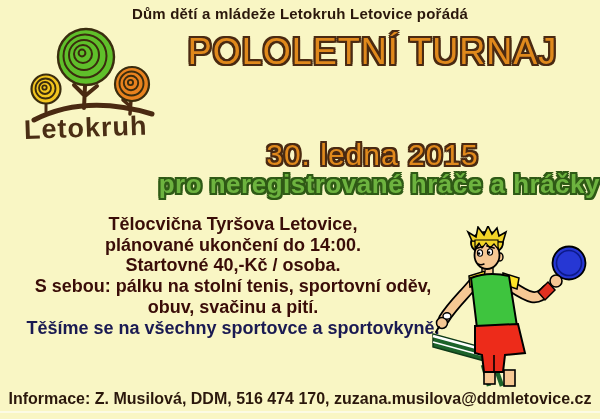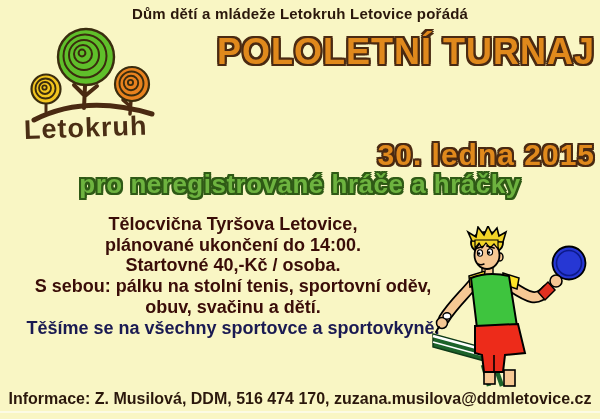--- a/index.html
+++ b/index.html
@@ -5,35 +5,35 @@
   html,body{margin:0;padding:0;}
   body{font-family:"Liberation Sans",sans-serif;}
   .poster{
     position:relative;width:600px;height:419px;
     background:var(--bg,#F9F6C4);overflow:hidden;
     font-family:"Liberation Sans",sans-serif;
   }
   .abs{position:absolute;}
   .ctr{text-align:center;}
   .organizer{top:5px;left:0;width:100%;font-size:15px;font-weight:bold;color:var(--text-brown,#2B180C);letter-spacing:.2px;}
-  .title-line{left:150px;width:445px;font-weight:bold;color:var(--title-orange,#E0891C);letter-spacing:1px;
+  .title-line{left:150px;width:445px;font-weight:normal;color:var(--title-orange,#E0891C);letter-spacing:1px;
     text-shadow:
       -2px -2px 0 var(--title-outline,#4A2A12), -2px 0 0 var(--title-outline,#4A2A12), -2px 2px 0 var(--title-outline,#4A2A12),
        0 -2px 0 var(--title-outline,#4A2A12),  0 2px 0 var(--title-outline,#4A2A12),
        2px -2px 0 var(--title-outline,#4A2A12), 2px 0 0 var(--title-outline,#4A2A12), 2px 2px 0 var(--title-outline,#4A2A12);
-    text-align: right;
   }
   .title1{top:31px;font-size:36px;}
   .title2{top:74px;font-size:36px;}
   .date{top:138px;font-size:30px;}
   .subtitle{top:169px;left:0;width:100%;font-size:26px;font-weight:bold;color:var(--green,#6DB33F);letter-spacing:.5px;
     text-shadow:
       -2px -2px 0 var(--green-outline,#2F5A16), -2px 0 0 var(--green-outline,#2F5A16), -2px 2px 0 var(--green-outline,#2F5A16),
        0 -2px 0 var(--green-outline,#2F5A16),  0 2px 0 var(--green-outline,#2F5A16),
        2px -2px 0 var(--green-outline,#2F5A16), 2px 0 0 var(--green-outline,#2F5A16), 2px 2px 0 var(--green-outline,#2F5A16);
+    text-align: right;
   }
   .details{top:214px;left:2px;width:462px;font-size:18px;line-height:20.7px;font-weight:bold;color:var(--body-maroon,#3A0D08);}
   .details .closing{color:var(--closing-navy,#1A1A52);}
   .contact{top:390px;left:0;width:100%;font-size:16px;font-weight:bold;color:var(--text-brown,#2B180C);}
   .logo-art{left:20px;top:26px;}
   .logo-word{left:24px;top:112px;width:170px;font-size:27px;font-weight:bold;color:#4A2E14;transform:rotate(-2deg);letter-spacing:1px;}
   .player-art{left:425px;top:226px;}
   .bottom-edge{top:411px;left:0;width:100%;height:2px;background:rgba(255,255,255,.55);}
 </style>
 </head>
@@ -79,21 +79,21 @@
   <div class="abs ctr title-line title1">POLOLETNÍ TURNAJ</div>
   <div class="abs ctr title-line date">30. ledna 2015</div>
 
   <div class="abs ctr subtitle">pro neregistrované hráče a hráčky</div>
 
   <div class="abs ctr details">
     <div>Tělocvična Tyršova Letovice,</div>
     <div>plánované ukončení do 14:00.</div>
     <div>Startovné 40,-Kč / osoba.</div>
     <div>S sebou: pálku na stolní tenis, sportovní oděv,</div>
-    <div>obuv, svačinu a dětí.</div>
+    <div>obuv, svačinu a pití.</div>
     <div class="closing">Těšíme se na všechny sportovce a sportovkyně.</div>
   </div>
 
   <svg class="abs player-art" width="175" height="166" viewBox="0 0 175 166">
 
     <g>
       <polygon points="8,108 74,126 74,139 8,121" fill="#1C632A" stroke="#0F3A18" stroke-width="1.5"></polygon>
       <line x1="8" y1="110" x2="74" y2="128" stroke="#FFFFFF" stroke-width="2.4"></line>
       <line x1="8" y1="116" x2="74" y2="134" stroke="#FFFFFF" stroke-width="1.4"></line>
       <line x1="58" y1="139" x2="64" y2="160" stroke="#1C632A" stroke-width="4.5"></line>

